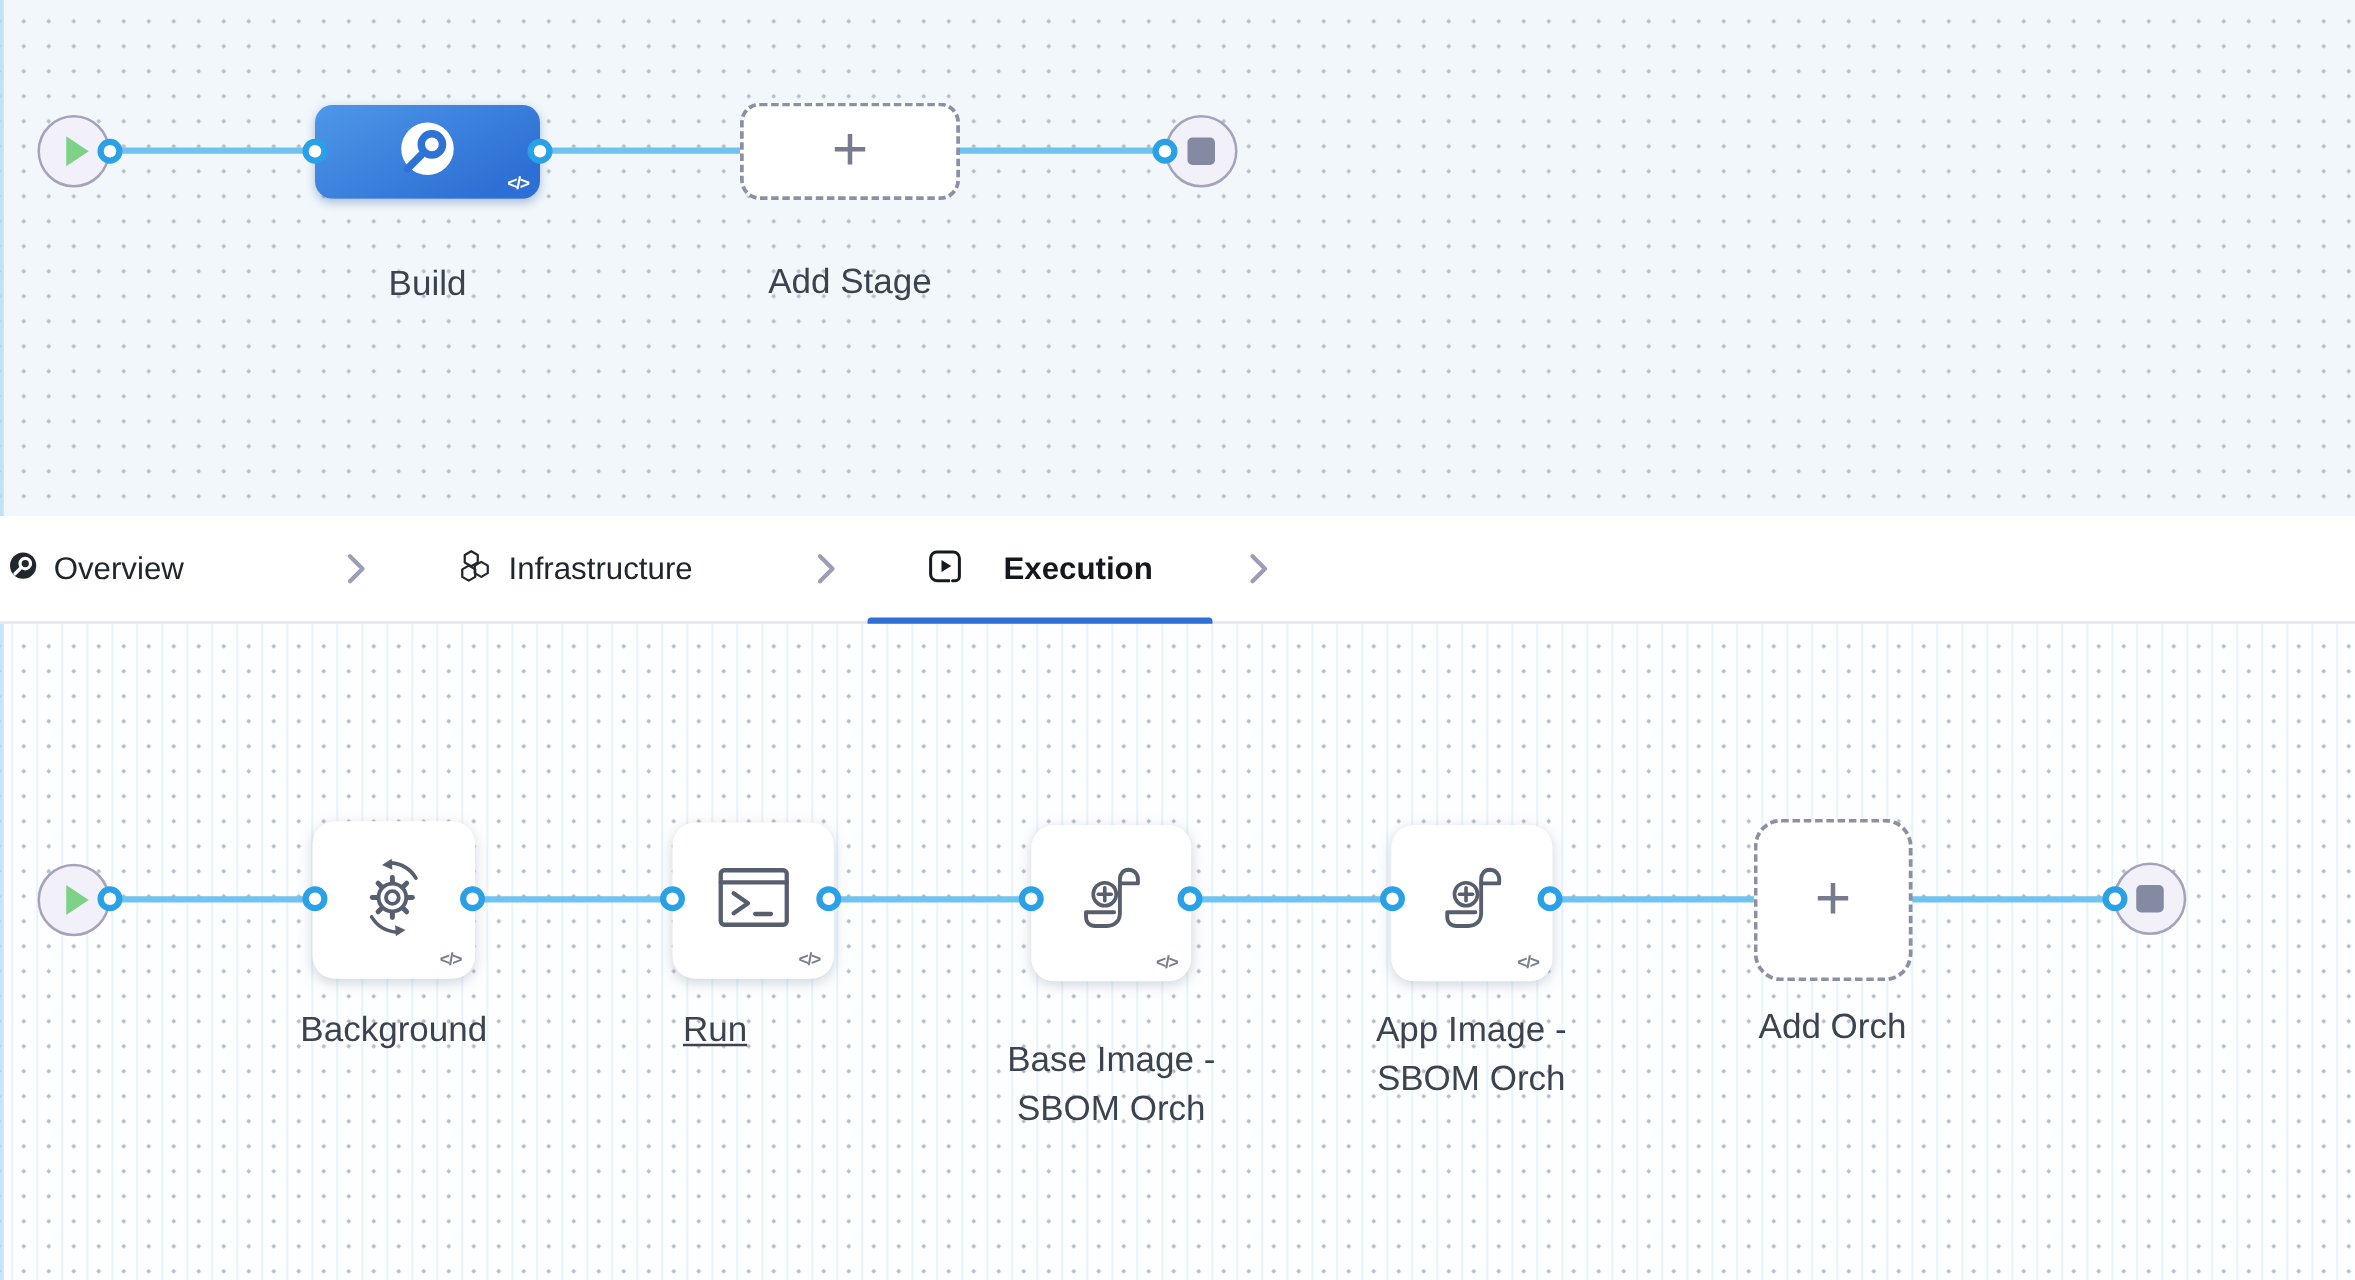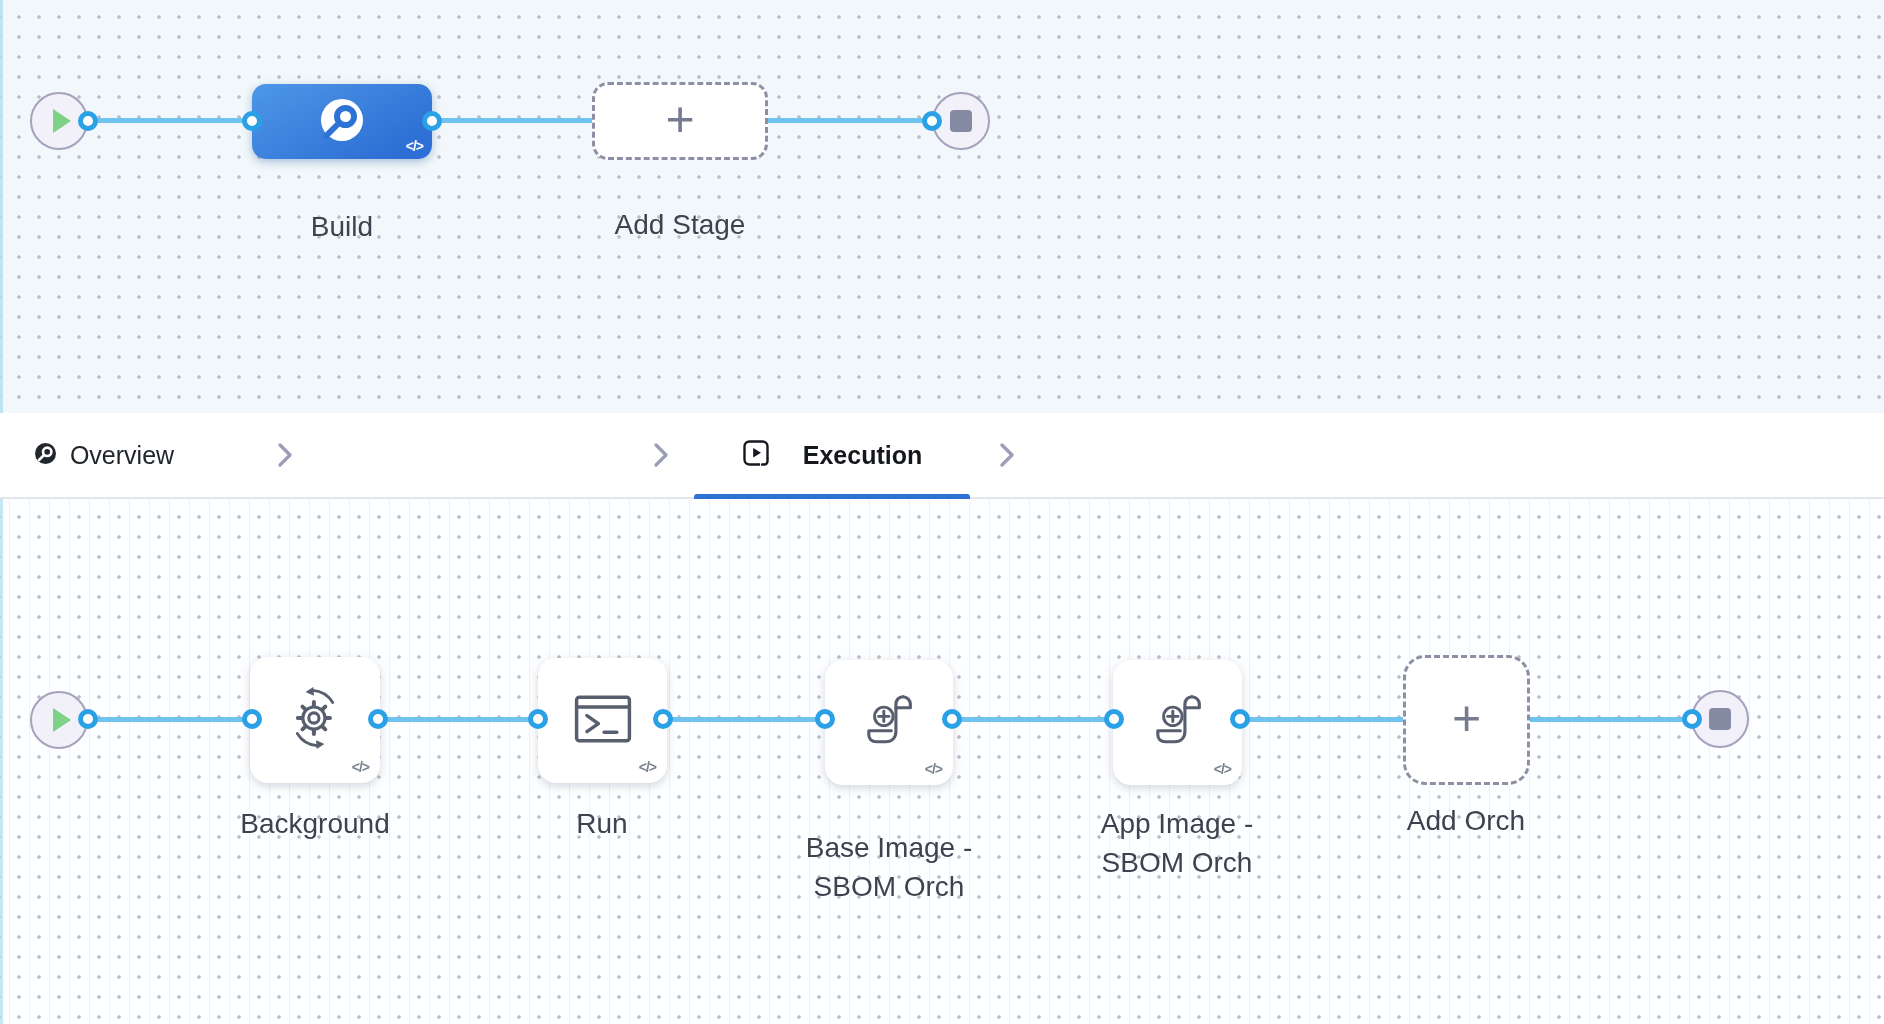--- a/index.html
+++ b/index.html
@@ -102,39 +102,49 @@
     <div class="port" style="left:242px;top:111px;"></div>
     <div class="port" style="left:422px;top:111px;"></div>
     <div class="port" style="left:922px;top:111px;"></div>
 
     <div class="node-label" style="left:242px;top:207px;width:200px;">Build</div>
     <div class="node-label" style="left:580px;top:205px;width:200px;">Add Stage</div>
   </div>
 
   <div class="tabbar">
 
-    <div class="tab" style="left:36px;width:136px;">
+    <div class="tab" style="left:9px;width:136px;">
       <span>
         <svg width="23" height="23" viewBox="0 0 23 23">
           <circle cx="11.5" cy="11.5" r="10.5" fill="#22262d"></circle>
           <g stroke="#ffffff" stroke-width="2.6" fill="none" stroke-linecap="round">
             <circle cx="13.2" cy="9.8" r="4.2"></circle>
             <line x1="5" y1="18" x2="10" y2="13"></line>
           </g>
         </svg>
       </span>
       <span class="tab-label">Overview</span>
     </div>
 
     <span class="chevron-sep" style="left:276px;">
       <svg width="18" height="28" viewBox="0 0 18 28">
           <polyline points="4,4 14,14 4,24" fill="none" stroke="#9b9eb6" stroke-width="3.4" stroke-linecap="round" stroke-linejoin="round"></polyline>
         </svg>
     </span>
 
+    <div class="tab" style="left:350px;width:218px;">
+      <span>
+        <svg width="30" height="28" viewBox="0 0 30 28" fill="none" stroke="#22262d" stroke-width="1.8" stroke-linejoin="round">
+          <path d="M13,2 L18.2,5 V11 L13,14 L7.8,11 V5 Z"></path>
+          <path d="M21,10.5 L26.2,13.5 V19.5 L21,22.5 L15.8,19.5 V13.5 Z"></path>
+          <path d="M11,13.5 L16.2,16.5 V22.5 L11,25.5 L5.8,22.5 V16.5 Z"></path>
+        </svg>
+      </span>
+      <span class="tab-label">Infrastructure</span>
+    </div>
 
     <span class="chevron-sep" style="left:652px;">
       <svg width="18" height="28" viewBox="0 0 18 28">
           <polyline points="4,4 14,14 4,24" fill="none" stroke="#9b9eb6" stroke-width="3.4" stroke-linecap="round" stroke-linejoin="round"></polyline>
         </svg>
     </span>
 
     <div class="tab active" style="left:694px;width:276px;gap:33px;">
       <span>
         <svg width="28" height="28" viewBox="0 0 28 28">
@@ -243,21 +253,21 @@
     <div class="port" style="left:653px;top:212px;"></div>
     <div class="port" style="left:815px;top:212px;"></div>
     <div class="port" style="left:942px;top:212px;"></div>
     <div class="port" style="left:1104px;top:212px;"></div>
     <div class="port" style="left:1230px;top:212px;"></div>
     <div class="port" style="left:1682px;top:212px;"></div>
 
     <div class="node-label" style="left:215px;top:307px;width:200px;">
       <div>Background</div>
     </div>
-    <div class="node-label" style="left:502px;top:307px;width:200px;">
+    <div class="node-label" style="left:472px;top:307px;width:200px;text-decoration:underline;">
       <div>Run</div>
     </div>
     <div class="node-label" style="left:769px;top:307px;width:240px;margin-top:24px;">
       <div>Base Image -</div>
       <div>SBOM Orch</div>
     </div>
     <div class="node-label" style="left:1057px;top:307px;width:240px;">
       <div>App Image -</div>
       <div>SBOM Orch</div>
     </div>

